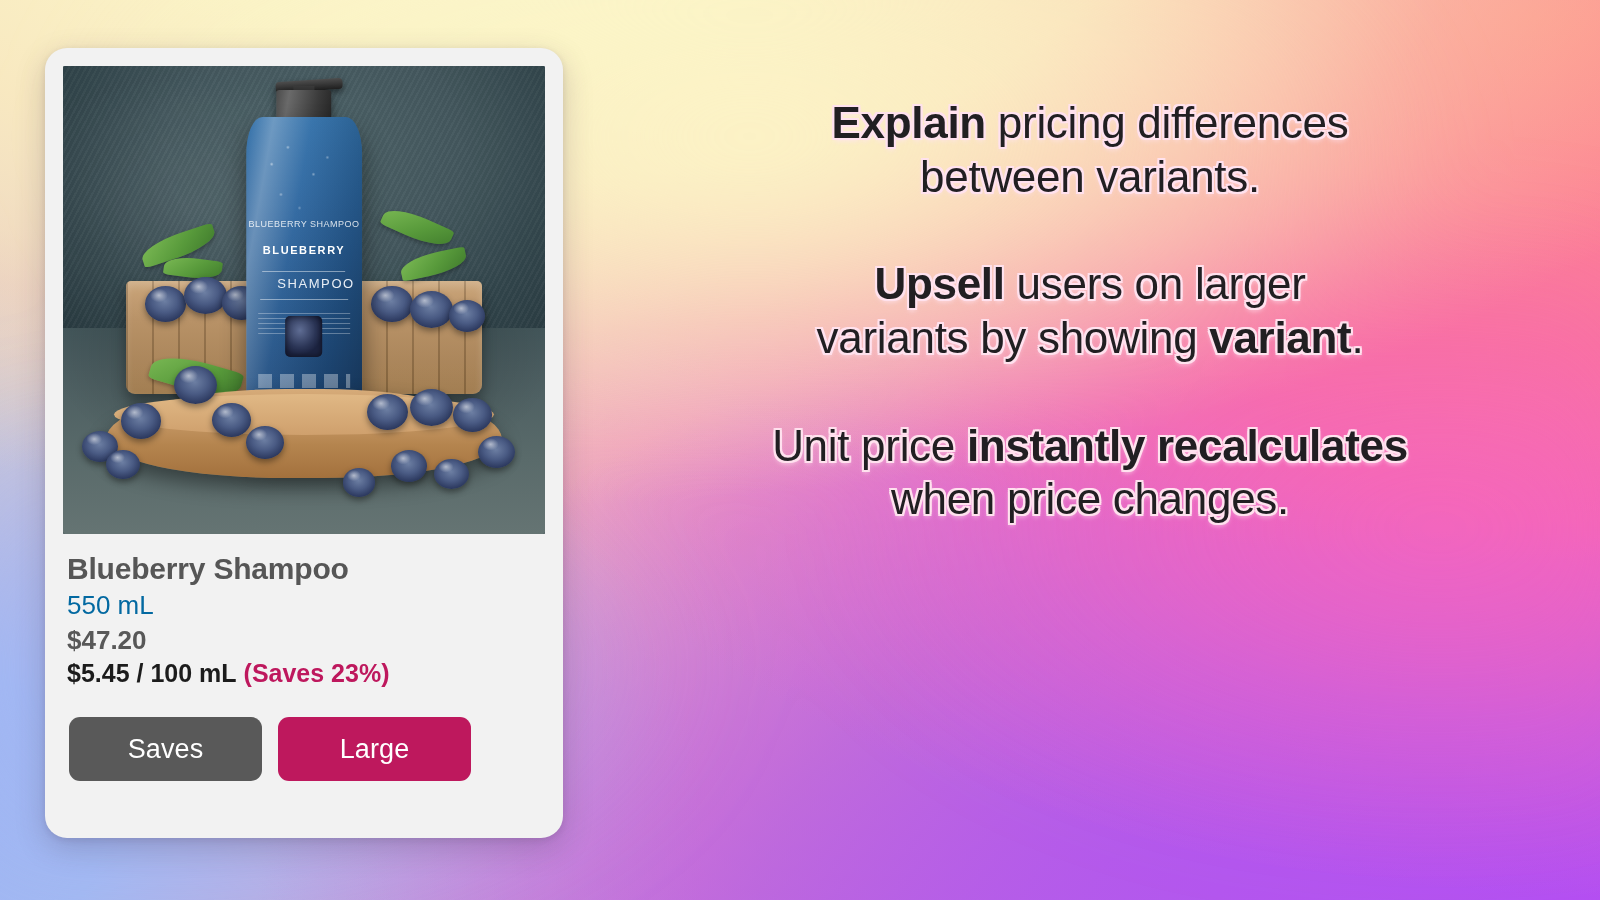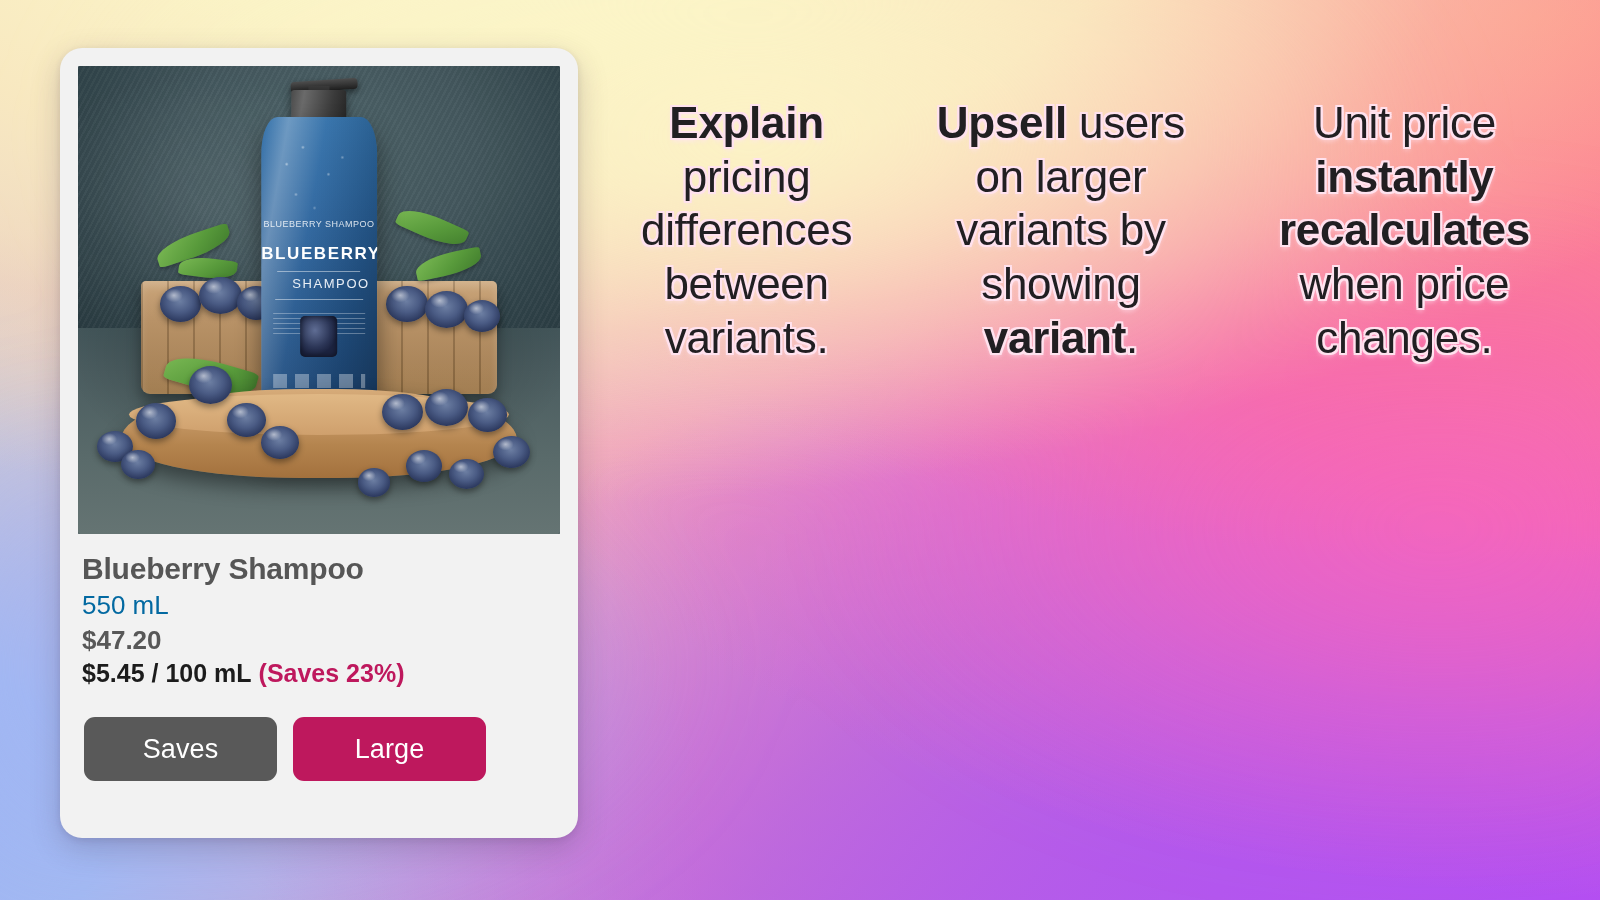--- a/index.html
+++ b/index.html
@@ -49,21 +49,21 @@
       radial-gradient(60% 48% at 47% 18%, rgba(252,246,200,0.85) 0%, rgba(252,246,200,0.0) 70%),
       radial-gradient(48% 42% at 12% 72%, rgba(160,180,245,0.55) 0%, rgba(160,180,245,0.0) 72%),
       radial-gradient(52% 46% at 88% 58%, rgba(246,102,196,0.45) 0%, rgba(246,102,196,0.0) 74%);
     filter: blur(46px);
     pointer-events: none;
   }
 
   
   #product-card {
     position: absolute;
-    left: 60px;
+    left: 45px;
     top: 48px;
     width: 518px;
     height: 790px;
     background: #f2f2f2;
     border-radius: 22px;
     box-shadow: 0 10px 30px rgba(60,40,70,0.22), 0 2px 6px rgba(60,40,70,0.12);
     box-sizing: border-box;
     padding: 18px 18px 20px 18px;
     display: flex;
     flex-direction: column;
@@ -187,21 +187,21 @@
     background: linear-gradient(180deg,#3a3a3a,#222);
   }
   .label-brand {
     position:absolute; left:0; right:0; top:30%;
     text-align:center; color:rgba(255,255,255,0.82);
     font-size:9px; letter-spacing:.5px;
   }
   .label-title {
     position:absolute; left:0; right:0; top:37.5%;
     text-align:center; color:#ffffff;
-    font-size:17px; font-weight:700; letter-spacing:1.6px;
+    font-size:11px; font-weight:700; letter-spacing:1.6px;
   }
   .label-sub {
     position:absolute; left:0; right:0; top:47%;
     text-align:center; color:#e8eef5;
     font-size:13px; font-weight:400; letter-spacing:1.6px;margin-left:24px;
   }
   .label-rule {
     position:absolute; left:14%; right:14%; top:45.6%;
     height:1px; background: rgba(255,255,255,0.45);
   }
@@ -300,21 +300,23 @@
   .variant-btn.is-selected   { background: #be185d; }
 
   
   #feature-list {
     position: absolute;
     left: 620px;
     top: 96px;
     width: 940px;
     text-align: center;
     display: flex;
+    flex-direction: column;
     gap: 54px;
+    justify-content: flex-end;
   }
   .feature-line {
     color: #211f22;
     font-size: 44px;
     font-weight: 400;
     line-height: 1.22;
     letter-spacing: -0.3px;
     text-shadow:
        2px  0   0 rgba(255,225,238,0.95),
       -2px  0   0 rgba(255,225,238,0.95),

